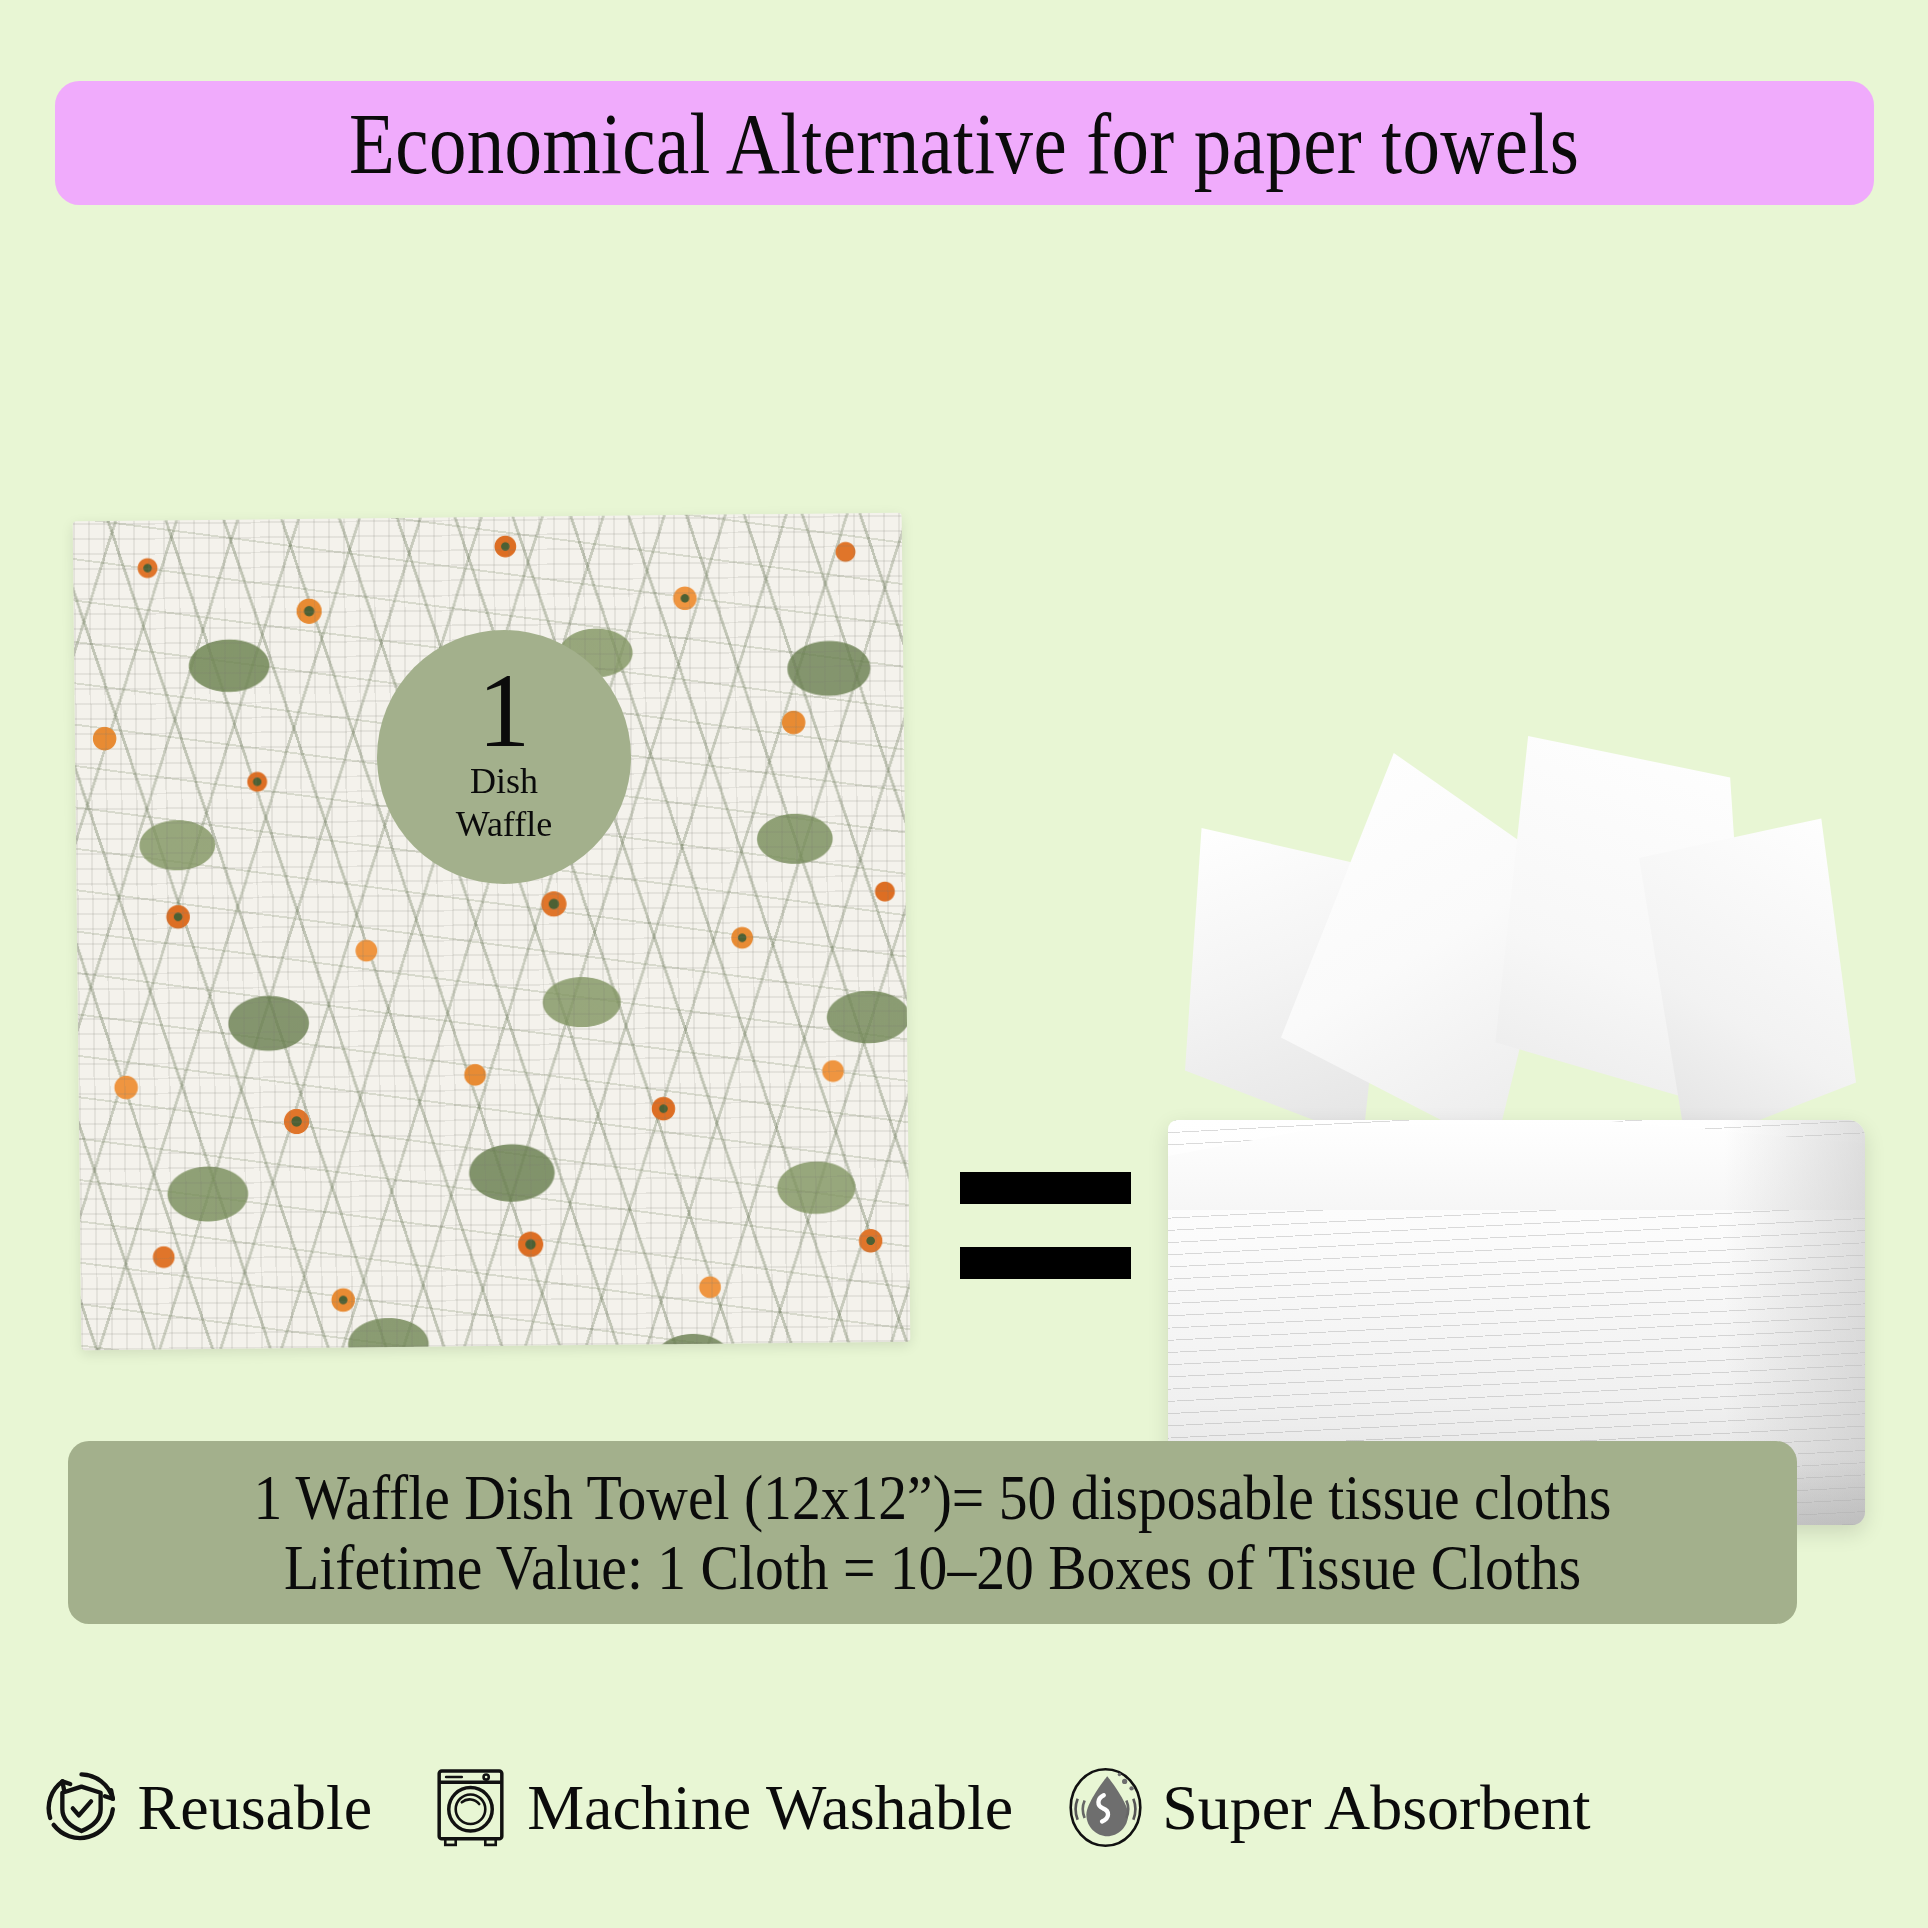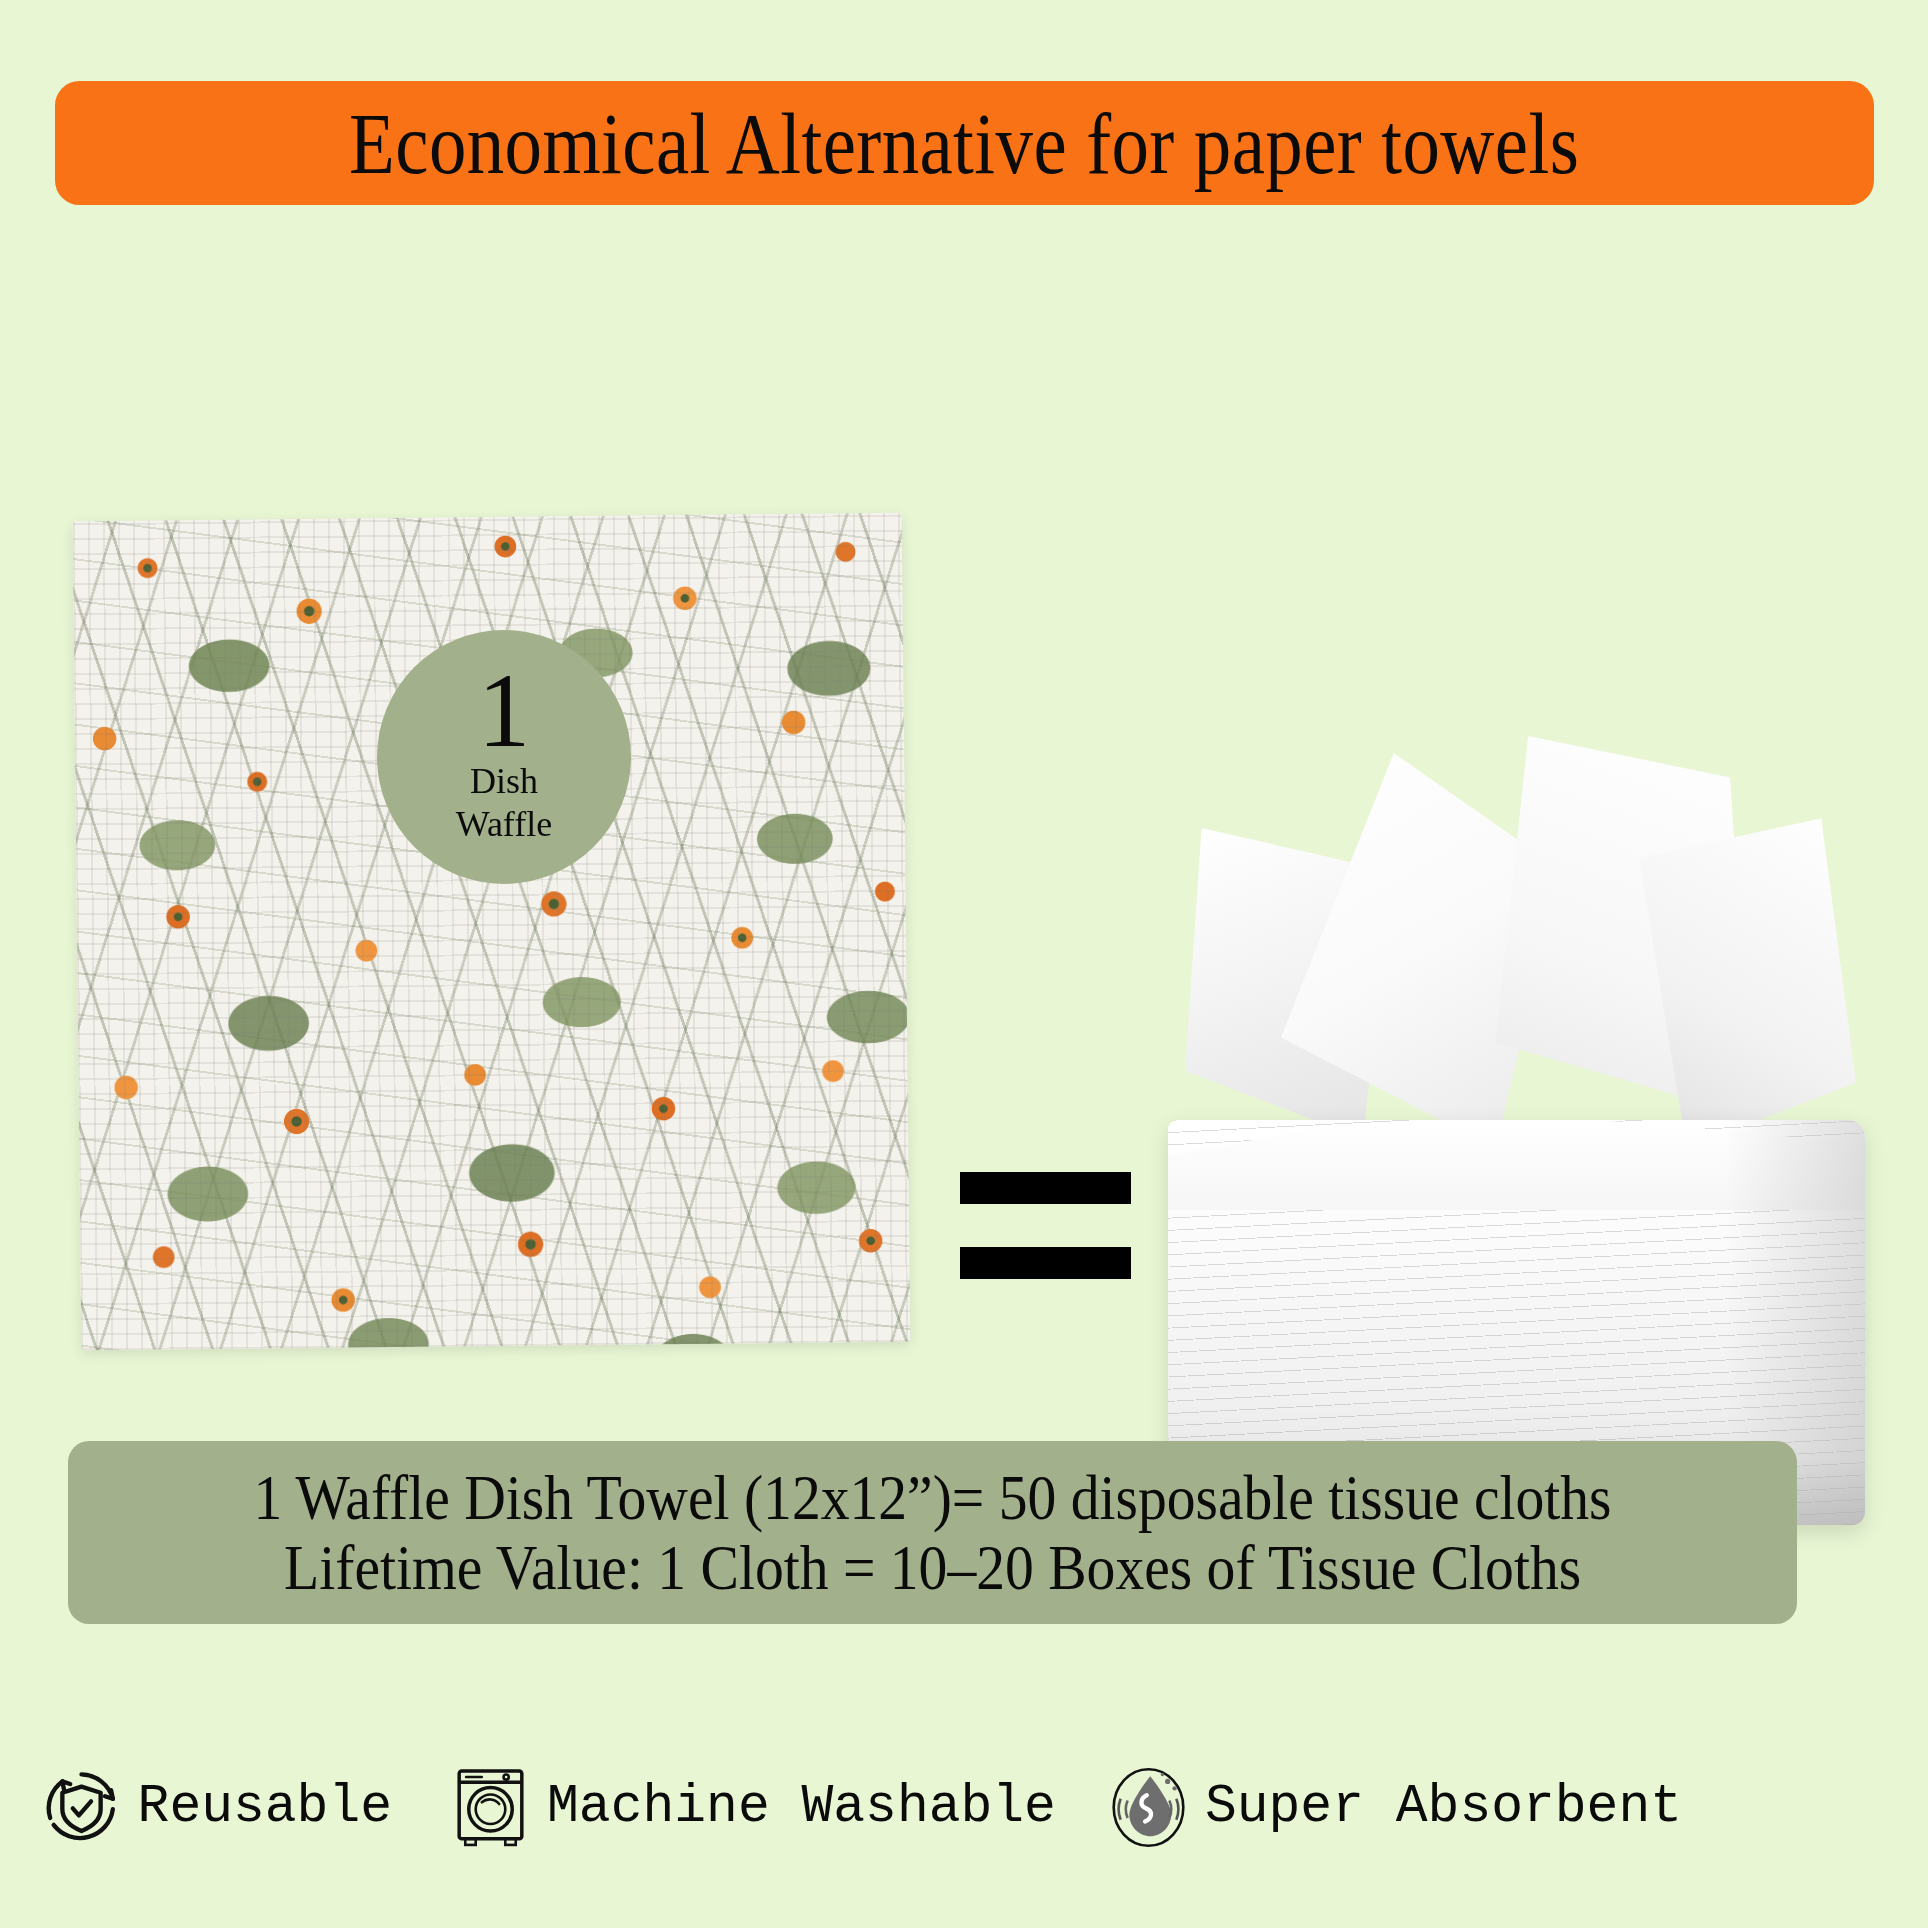--- a/index.html
+++ b/index.html
@@ -15,21 +15,21 @@
     position: relative;
   }
 
   
   .title-banner {
     position: absolute;
     left: 55px;
     top: 81px;
     width: 1819px;
     height: 124px;
-    background: #f97316;
+    background: #f0abfc;
     border-radius: 24.5px;
     display: flex;
     align-items: center;
     justify-content: center;
   }
   .title-text {
     font-family: "Liberation Serif", serif;
     font-size: 87px;
     font-weight: 400;
     color: #0b0b0b;
@@ -318,22 +318,22 @@
     align-items: center;
     gap: 13px;
   }
   .feature-icon {
     width: 87px;
     height: 87px;
     flex: 0 0 87px;
     display: block;
   }
   .feature-label {
-    font-family: Liberation Mono, monospace;
-    font-size: 53px;
+    font-family: Liberation Serif, serif;
+    font-size: 64px;
     color: #0b0b0b;
     white-space: nowrap;
     line-height: 1;
   }
   .f-reusable { margin-left: 5.6px; }
   .f-machine  { margin-left: 55px; justify-content: center; }
   .f-absorb   { margin-left: 49px; }
 </style>
 </head>
 <body>

